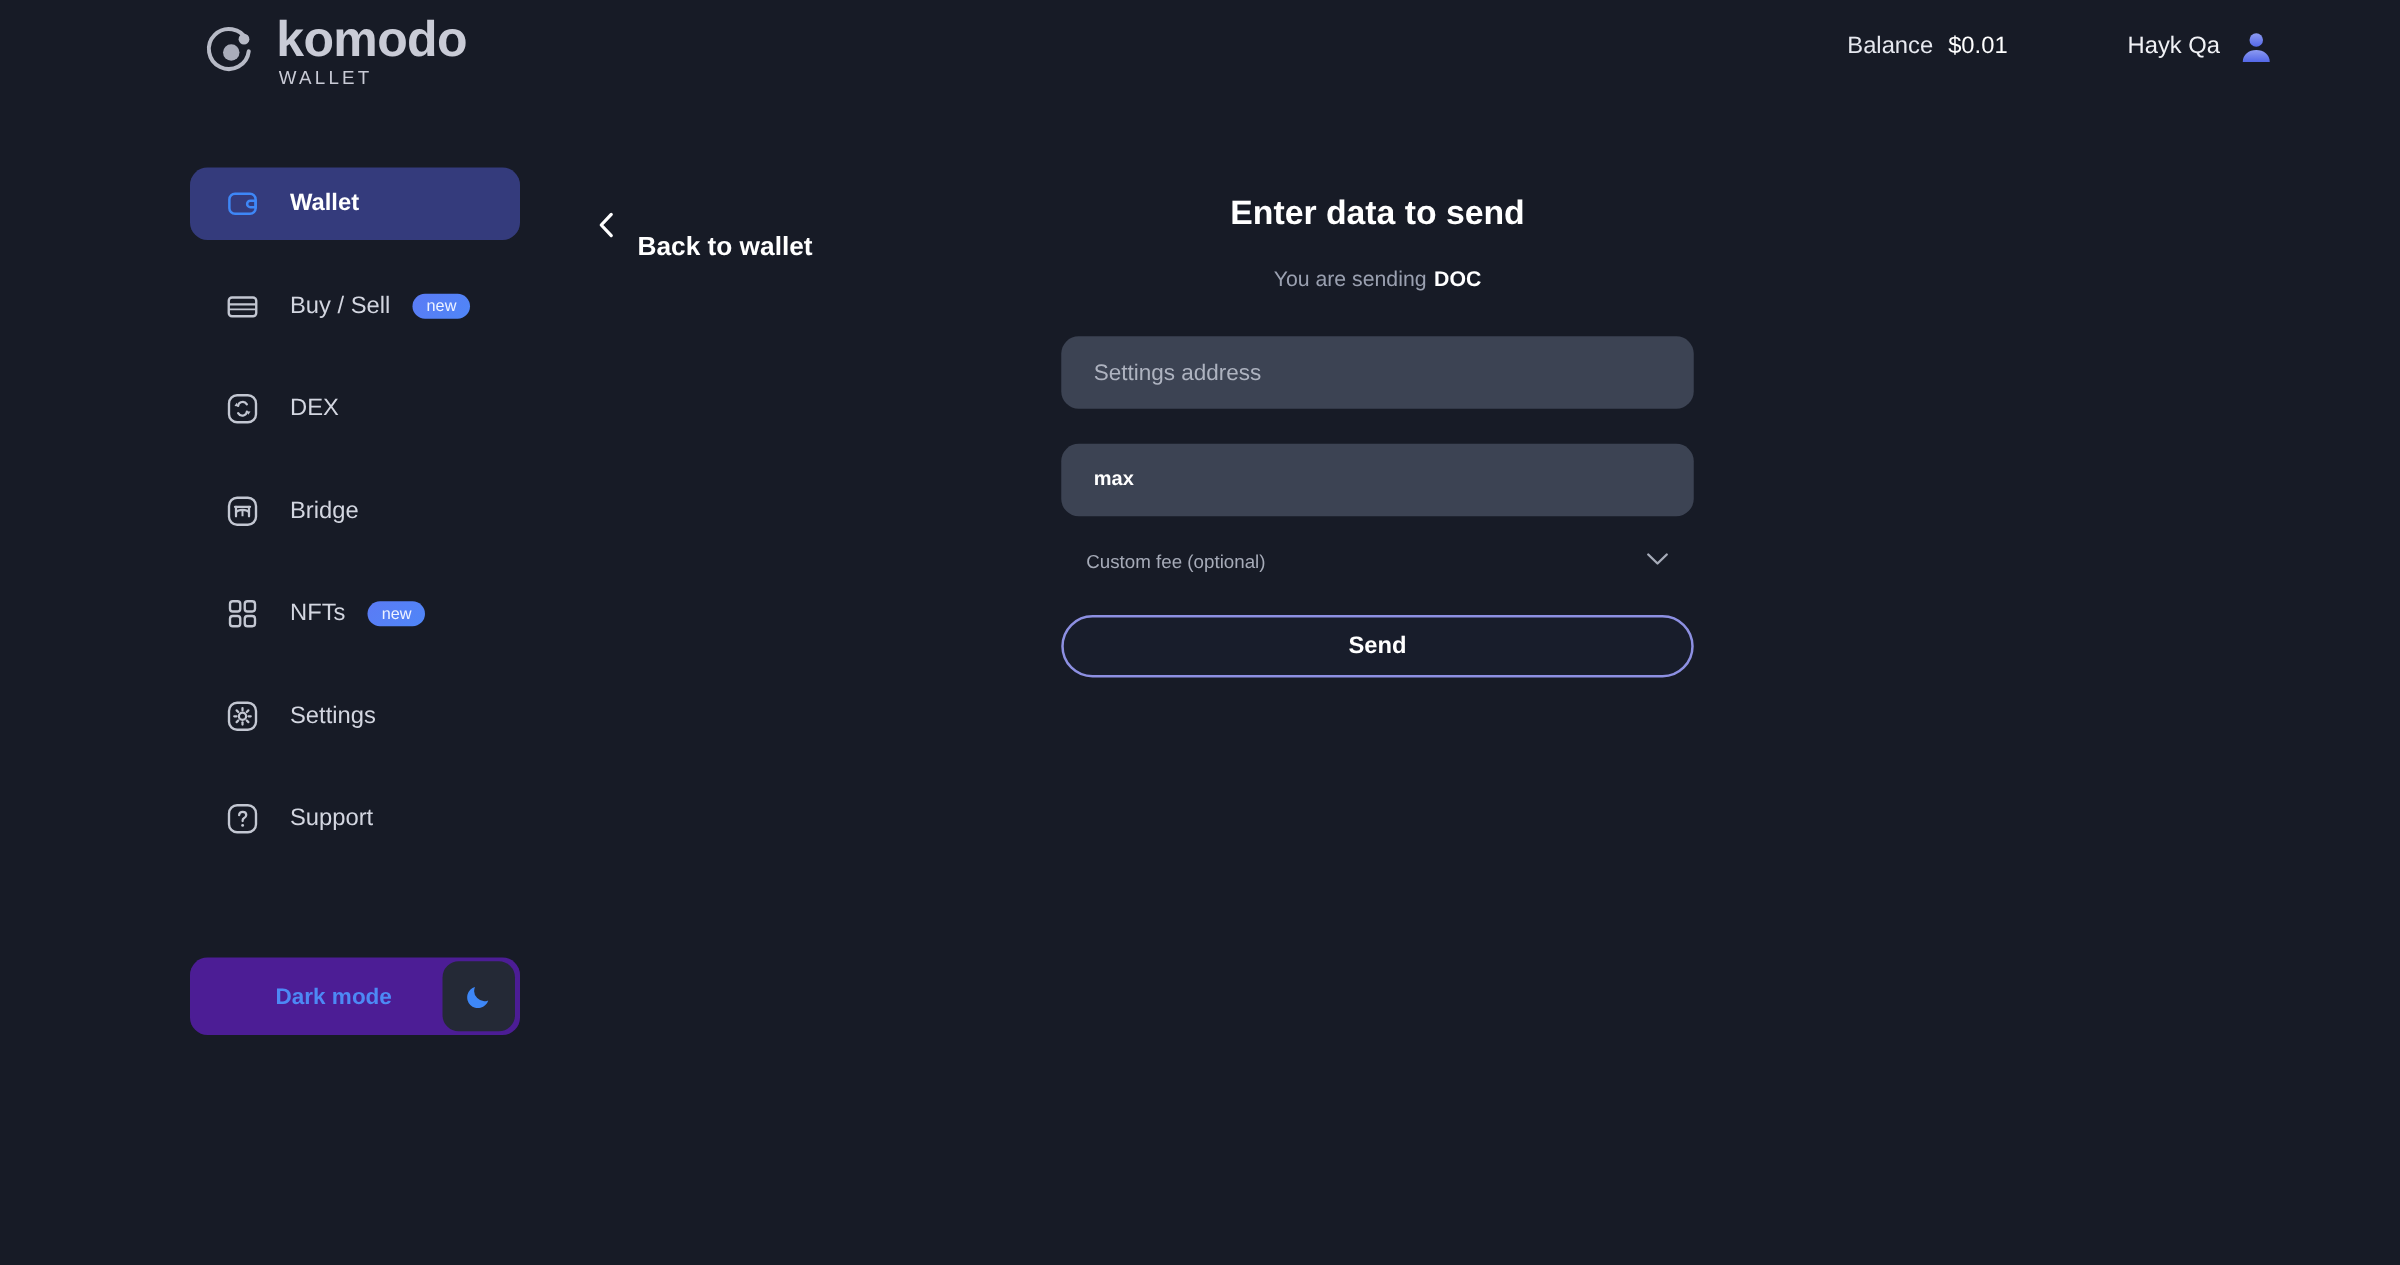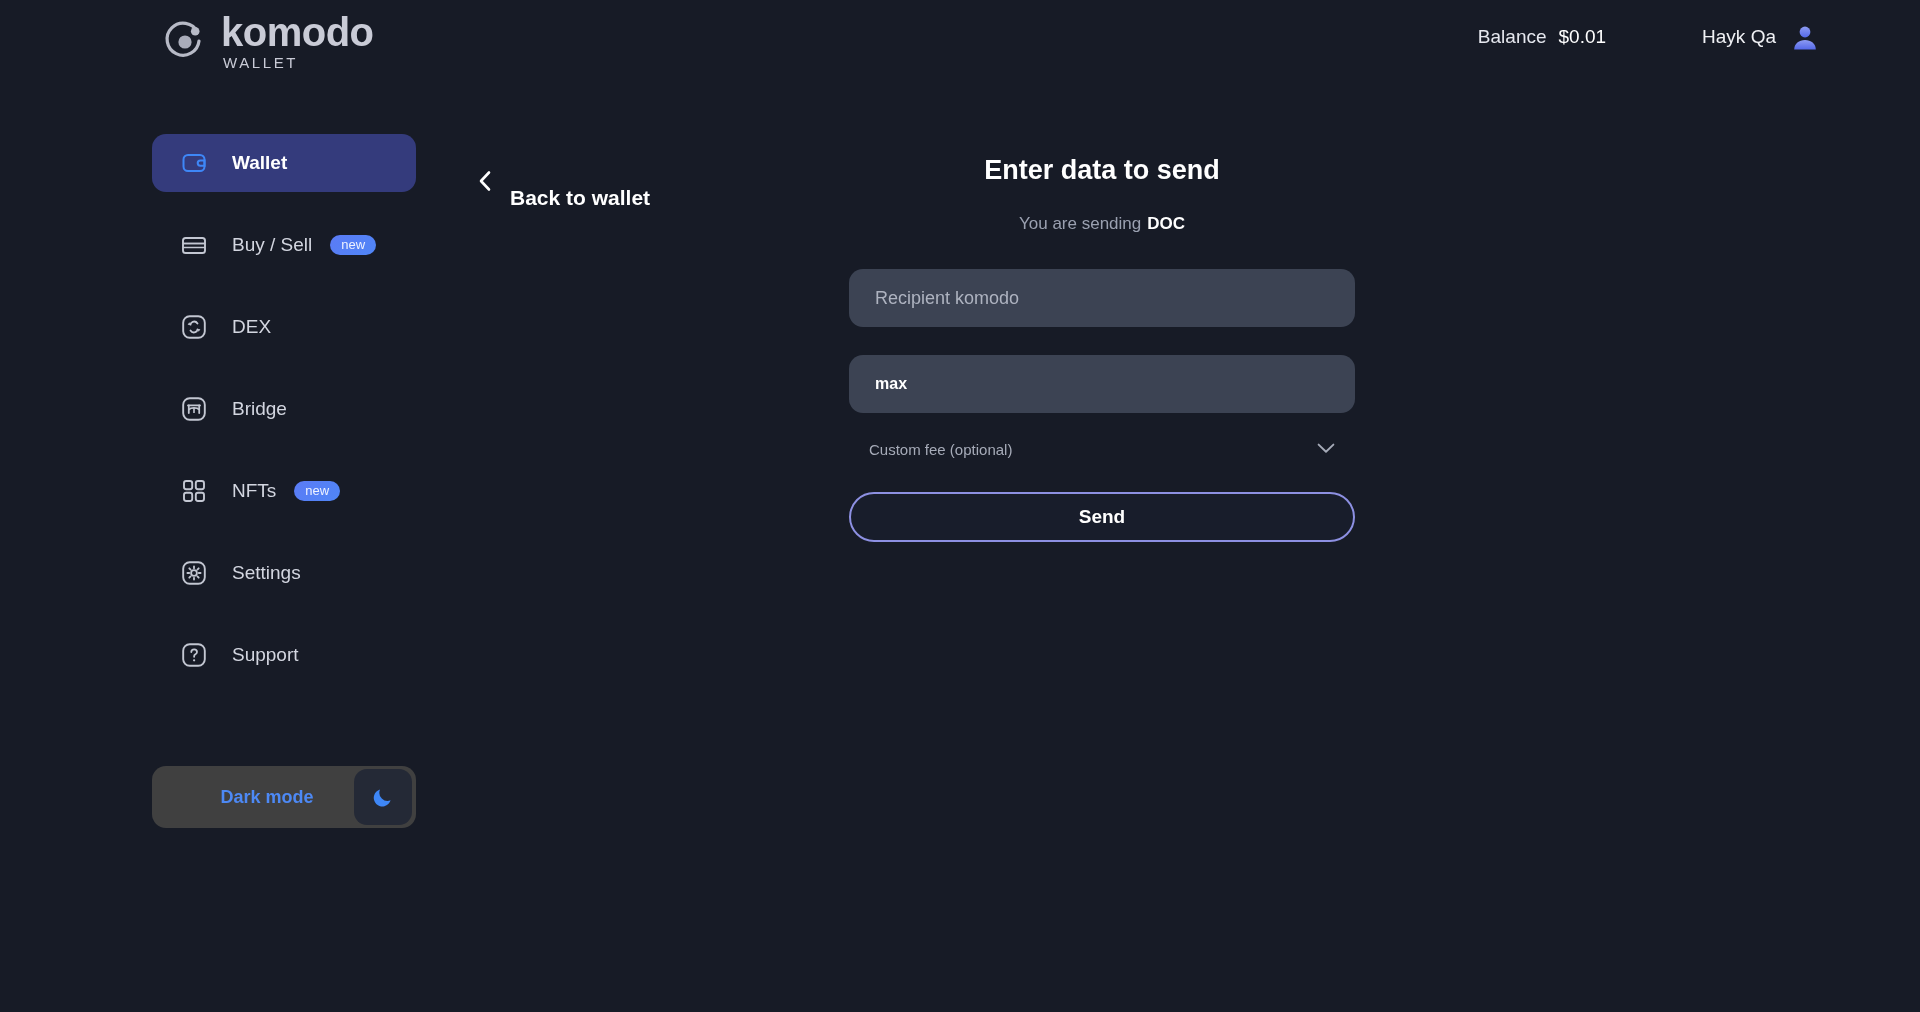--- a/index.html
+++ b/index.html
@@ -103,21 +103,21 @@
     line-height: 1;
     font-weight: 400;
   }
 
   .darkmode {
     position: absolute;
     left: 152px;
     top: 766px;
     width: 264px;
     height: 62px;
-    background: #404040;
+    background: #4c1d95;
     border-radius: 14px;
     display: flex;
     align-items: center;
     justify-content: center;
     cursor: pointer;
   }
   .darkmode-label {
     font-size: 18px;
     font-weight: 700;
     color: #4d89f5;
@@ -401,21 +401,21 @@
 
 <div class="panel">
 
   <div class="panel-title">Enter data to send</div>
 
   <div class="panel-sub">
     <span>You are sending</span><b>DOC</b>
   </div>
 
   <div class="field field-recipient">
-    <span class="field-text">Recipient komodo</span>
+    <span class="field-text">Settings address</span>
   </div>
 
   <div class="field field-amount">
     <span class="field-max">max</span>
   </div>
 
   <div class="fee-row">
     <span class="fee-label">Custom fee (optional)</span>
     <span>
       <svg width="18" height="11" viewBox="0 0 18 11">

